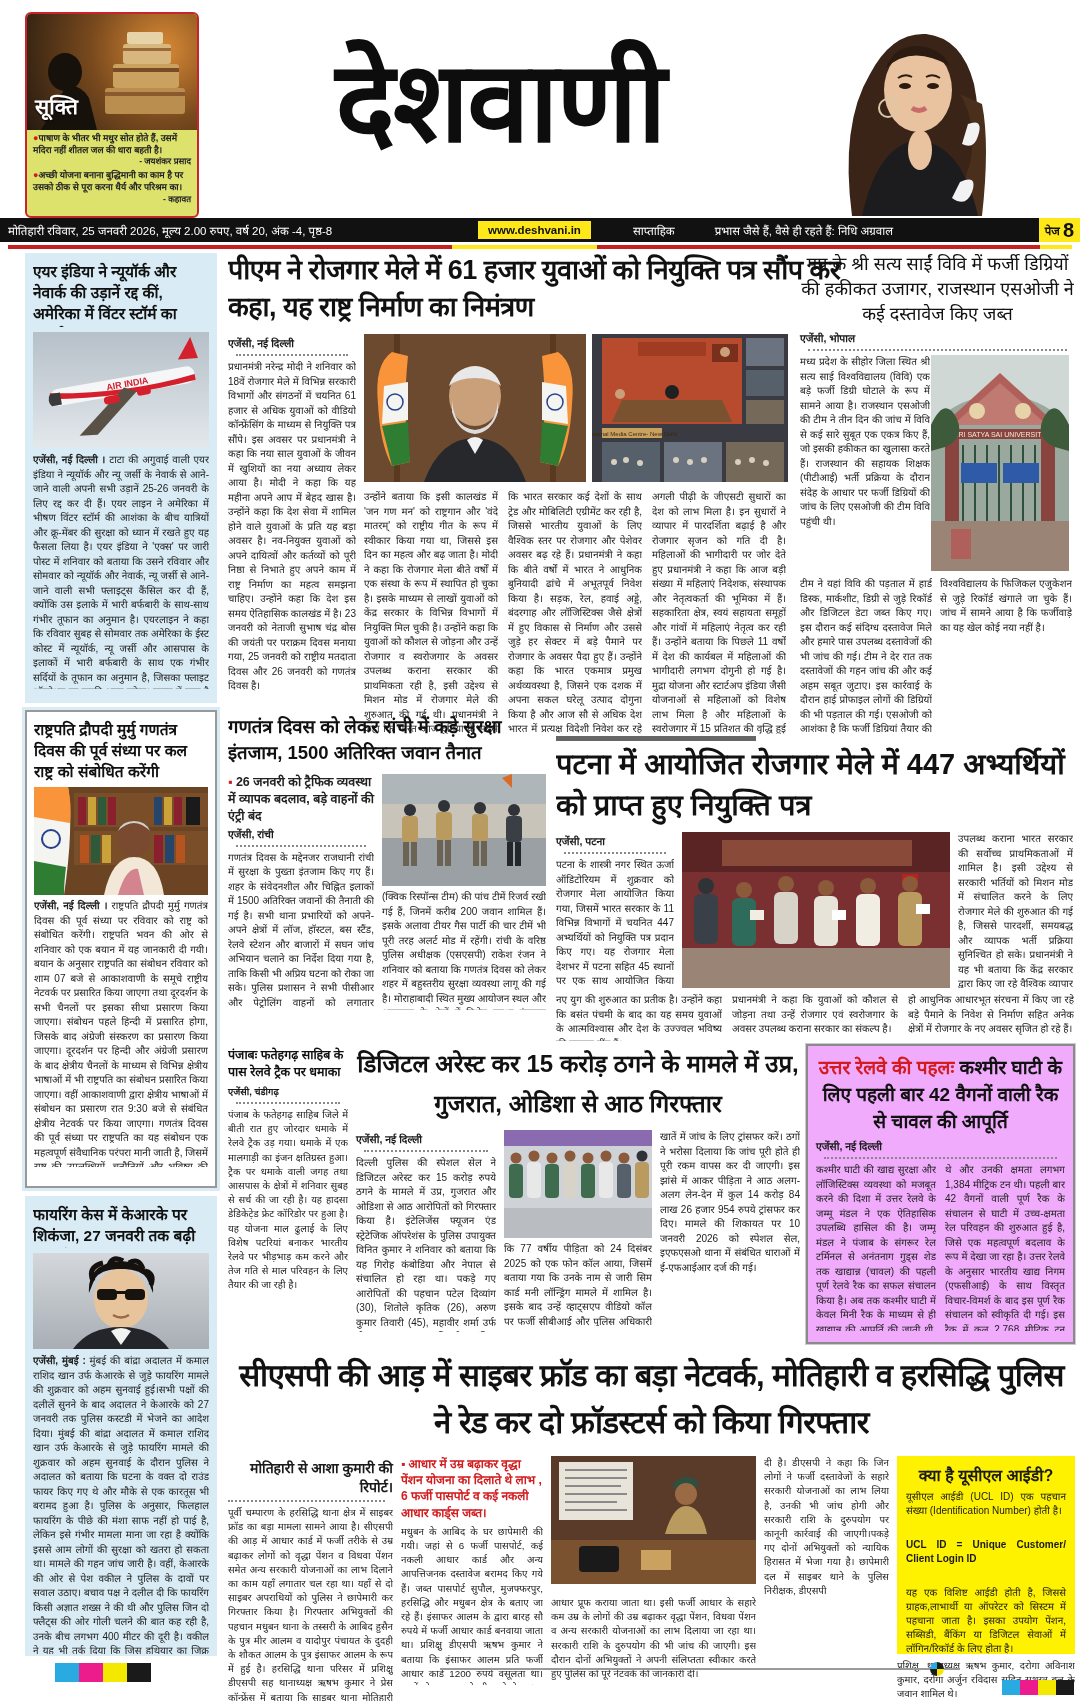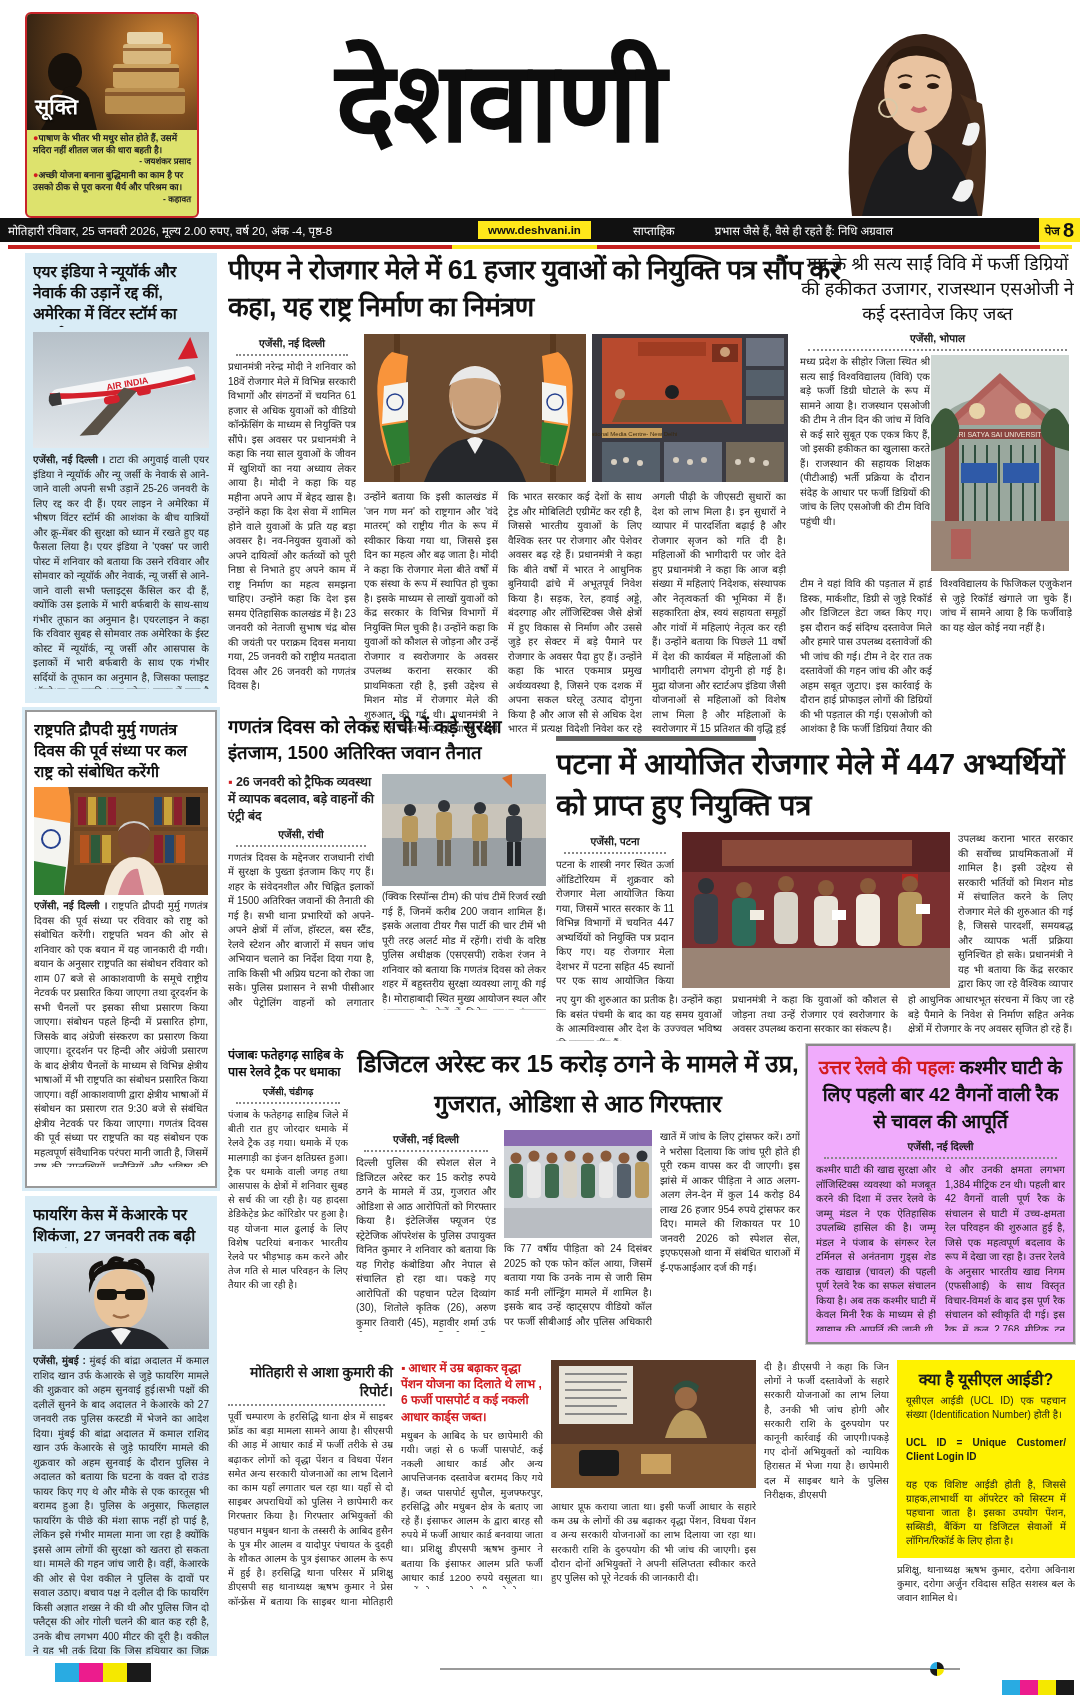--- a/index.html
+++ b/index.html
@@ -1,20 +1,20 @@
 <!DOCTYPE html>
 <html><head>
 <meta charset="utf-8">
 <style>
   html,body{margin:0;padding:0;background:#e8e8e8}
   .page{position:relative;width:1080px;height:1701px;margin:0 auto;background:#fff;
         font-family:"Liberation Sans","DejaVu Sans",sans-serif;color:#1a1a1a;overflow:hidden}
   .abs{position:absolute}
   .bt{font-size:10px;line-height:1.45;text-align:justify;overflow:hidden;color:#222}
-  .byl{font-weight:bold;font-size:10.5px;text-align:center;padding:2px 0}
+  .byl{font-weight:bold;font-size:10.5px;text-align:left;padding:2px 0}
   .dots{border-bottom:2px dotted #888;margin:2px 8px 4px}
   .hl{font-weight:bold;color:#111;overflow:hidden}
   .photo{display:block}
   .blue{background:#d9ecf6}
   .flexrow{display:flex;gap:8px}
   .col{overflow:hidden}
   
   .sukti{border:2px solid #c7252b;border-radius:6px;overflow:hidden;background:#dde26d}
   .sukti-img{position:relative;height:116px;background:
       radial-gradient(circle at 80% 30%, #d98a35 0%, #7a4a1e 45%, #241a10 100%)}
@@ -496,20 +496,21 @@
     </div>
     <div class="byl">एजेंसी, नई दिल्ली</div>
     <div class="dots"></div>
     <div class="flexrow" style="gap:9px">
       <div class="bt" style="width:122px;height:168px">कश्मीर घाटी की खाद्य सुरक्षा और लॉजिस्टिक्स व्यवस्था को मजबूत करने की दिशा में उत्तर रेलवे के जम्मू मंडल ने एक ऐतिहासिक उपलब्धि हासिल की है। जम्मू मंडल ने पंजाब के संगरूर रेल टर्मिनल से अनंतनाग गुड्स शेड तक खाद्यान्न (चावल) की पहली पूर्ण रेलवे रैक का सफल संचालन किया है। अब तक कश्मीर घाटी में केवल मिनी रैक के माध्यम से ही खाद्यान्न की आपूर्ति की जाती थी, जिनमें 21 वैगन होते</div>
       <div class="bt" style="width:122px;height:168px">थे और उनकी क्षमता लगभग 1,384 मीट्रिक टन थी। पहली बार 42 वैगनों वाली पूर्ण रैक के संचालन से घाटी में उच्च-क्षमता रेल परिवहन की शुरुआत हुई है, जिसे एक महत्वपूर्ण बदलाव के रूप में देखा जा रहा है। उत्तर रेलवे के अनुसार भारतीय खाद्य निगम (एफसीआई) के साथ विस्तृत विचार-विमर्श के बाद इस पूर्ण रैक संचालन को स्वीकृति दी गई। इस रैक में कुल 2,768 मीट्रिक टन चावल लाया गया, जिससे एक ही खेप में दोगुनी मात्रा की आपूर्ति संभव हो सकी।</div>
     </div>
   </div>
 
   <div class="abs" style="left:228px;top:1352px;width:847px;height:344px">
+    <div class="hl h-csp">सीएसपी की आड़ में साइबर फ्रॉड का बड़ा नेटवर्क, मोतिहारी व हरसिद्धि पुलिस ने रेड कर दो फ्रॉडस्टर्स को किया गिरफ्तार</div>
     <div class="flexrow" style="margin-top:8px;gap:8px">
       <div style="width:165px">
         <div class="byl" style="text-align:right;font-size:14px">मोतिहारी से आशा कुमारी की रिपोर्ट।</div>
         <div class="dots" style="margin-left:0"></div>
         <div class="bt" style="height:200px;font-size:9.8px">पूर्वी चम्पारण के हरसिद्धि थाना क्षेत्र में साइबर फ्रॉड का बड़ा मामला सामने आया है। सीएसपी की आड़ में आधार कार्ड में फर्जी तरीके से उम्र बढ़ाकर लोगों को वृद्धा पेंशन व विधवा पेंशन समेत अन्य सरकारी योजनाओं का लाभ दिलाने का काम यहाँ लगातार चल रहा था। यहाँ से दो साइबर अपराधियों को पुलिस ने छापेमारी कर गिरफ्तार किया है।  गिरफ्तार अभियुक्तों की पहचान मधुबन थाना के तस्सरी के आबिद हुसैन के पुत्र मीर आलम व यादोपुर पंचायत के दुदही के शौकत आलम के पुत्र इंसाफर आलम के रूप में हुई है। हरसिद्धि थाना परिसर में प्रशिक्षु डीएसपी सह थानाध्यक्ष ऋषभ कुमार ने प्रेस कॉन्फ्रेंस में बताया कि साइबर थाना मोतिहारी और हरसिद्धि पुलिस की संयुक्त छापेमारी में दुदही के शौकत व</div>
       </div>
       <div style="width:142px">
         <div class="subhead-red">
           <span>▪</span>
           <span>आधार में उम्र बढ़ाकर वृद्धा पेंशन योजना का दिलाते थे लाभ , 6 फर्जी पासपोर्ट व कई नकली आधार कार्ड्स जब्त।</span>
@@ -532,21 +533,21 @@
           <rect x="28" y="90" width="40" height="26" rx="4" fill="#1a1a1a"></rect>
           <rect x="90" y="94" width="30" height="20" fill="#caa15f"></rect>
         </svg>
         <div class="bt" style="height:96px;margin-top:12px;font-size:9.8px">आधार प्रूफ कराया जाता था। इसी फर्जी आधार के सहारे कम उम्र के लोगों की उम्र बढ़ाकर वृद्धा पेंशन, विधवा पेंशन व अन्य सरकारी योजनाओं का लाभ दिलाया जा रहा था। सरकारी राशि के दुरुपयोग की भी जांच की जाएगी। इस दौरान दोनों अभियुक्तों ने अपनी संलिप्तता स्वीकार करते हुए पुलिस को पूरे नेटवर्क की जानकारी दी।</div>
       </div>
       <div class="bt" style="width:125px;height:232px;font-size:9.8px">दी है। डीएसपी ने कहा कि जिन लोगों ने फर्जी दस्तावेजों के सहारे सरकारी योजनाओं का लाभ लिया है, उनकी भी जांच होगी और सरकारी राशि के दुरुपयोग पर कानूनी कार्रवाई की जाएगी।पकड़े गए दोनों अभियुक्तों को न्यायिक हिरासत में भेजा गया है। छापेमारी दल में साइबर थाने के पुलिस निरीक्षक, डीएसपी</div>
       <div style="width:178px">
         <div class="uclbox" style="height:182px">
           <div class="t">क्या है यूसीएल आईडी?</div>
           <div class="b">यूसीएल आईडी (UCL ID) एक पहचान संख्या (Identification Number) होती है।</div>
-          <div class="b" style="font-weight:bold;margin:14px 0">UCL ID = Unique Customer/ Client Login ID</div>
+          <div class="b" style="font-weight:bold;margin:20px 0">UCL ID = Unique Customer/ Client Login ID</div>
           <div class="b">यह एक विशिष्ट आईडी होती है, जिससे ग्राहक,लाभार्थी या ऑपरेटर को सिस्टम में पहचाना जाता है। इसका उपयोग पेंशन, सब्सिडी, बैंकिंग या डिजिटल सेवाओं में लॉगिन/रिकॉर्ड के लिए होता है।</div>
         </div>
         <div class="bt" style="height:46px;margin-top:5px;font-size:9.8px">प्रशिक्षु, थानाध्यक्ष ऋषभ कुमार, दरोगा अविनाश कुमार, दरोगा अर्जुन रविदास सहित सशस्त्र बल के जवान शामिल थे।</div>
       </div>
     </div>
   </div>
 
   <div class="abs rule-grey" style="left:440px;top:1668px;width:520px"></div>
   <div class="abs" style="left:930px;top:1662px;width:14px;height:14px;border-radius:50%;
        background:conic-gradient(#1a1a1a 0 25%, #f5e800 0 50%, #1a1a1a 0 75%, #29abe2 0 100%)"></div>

